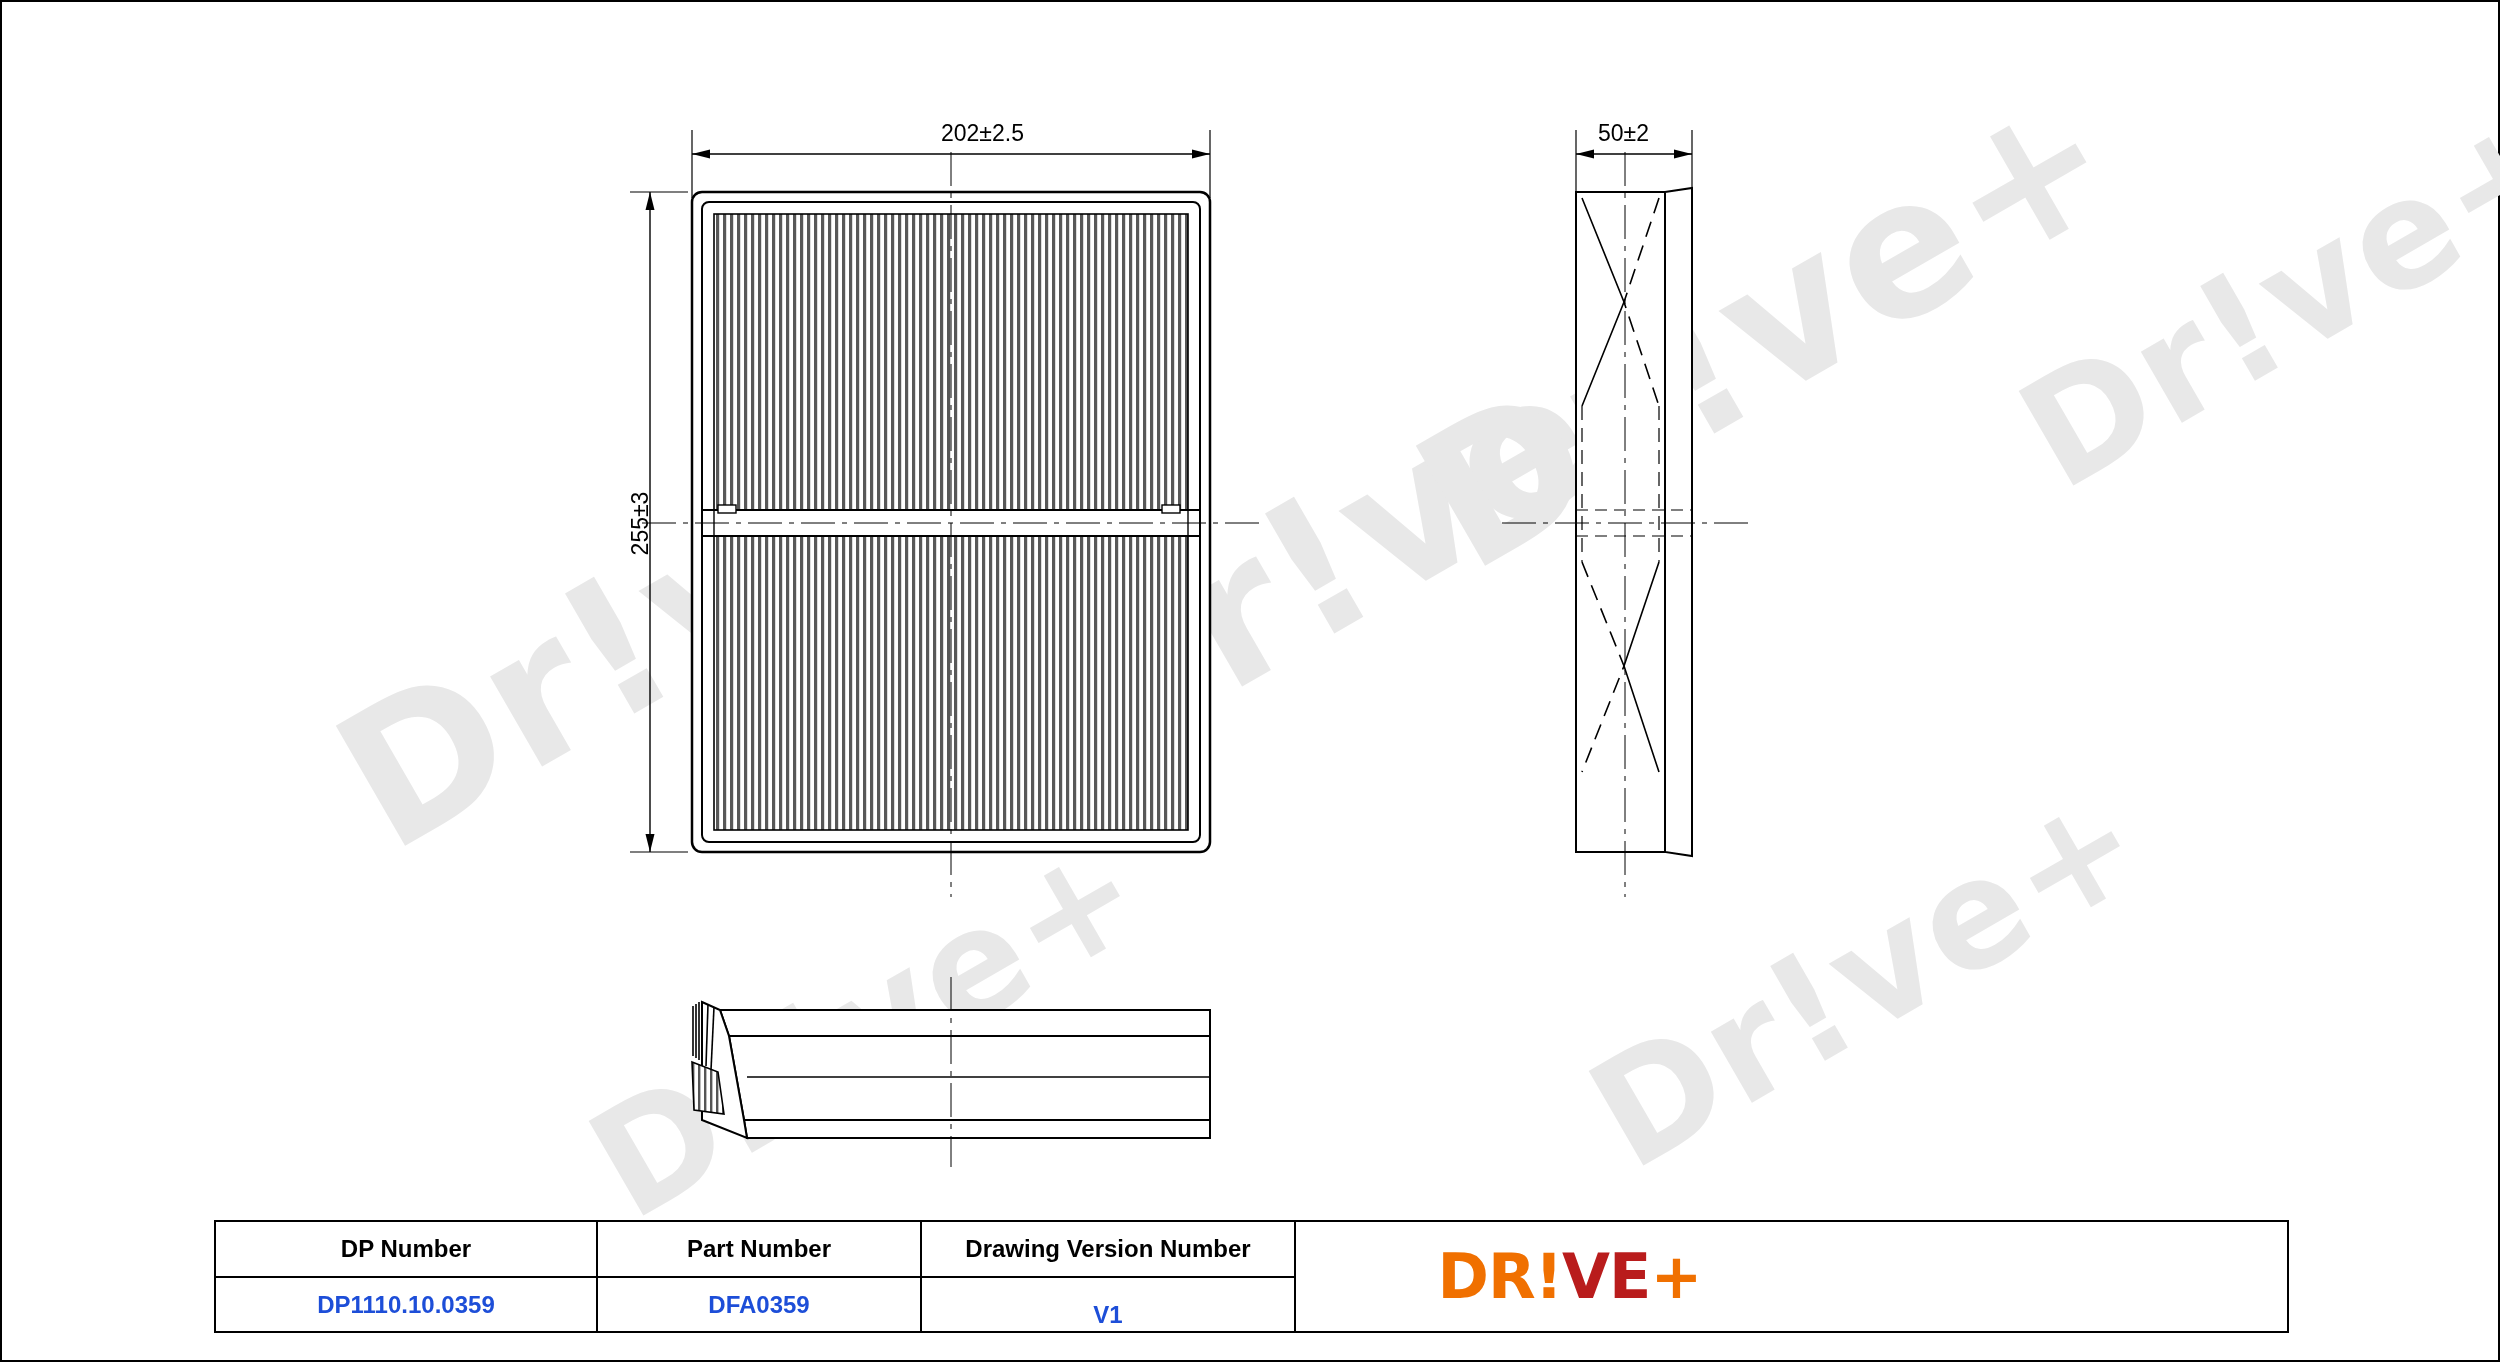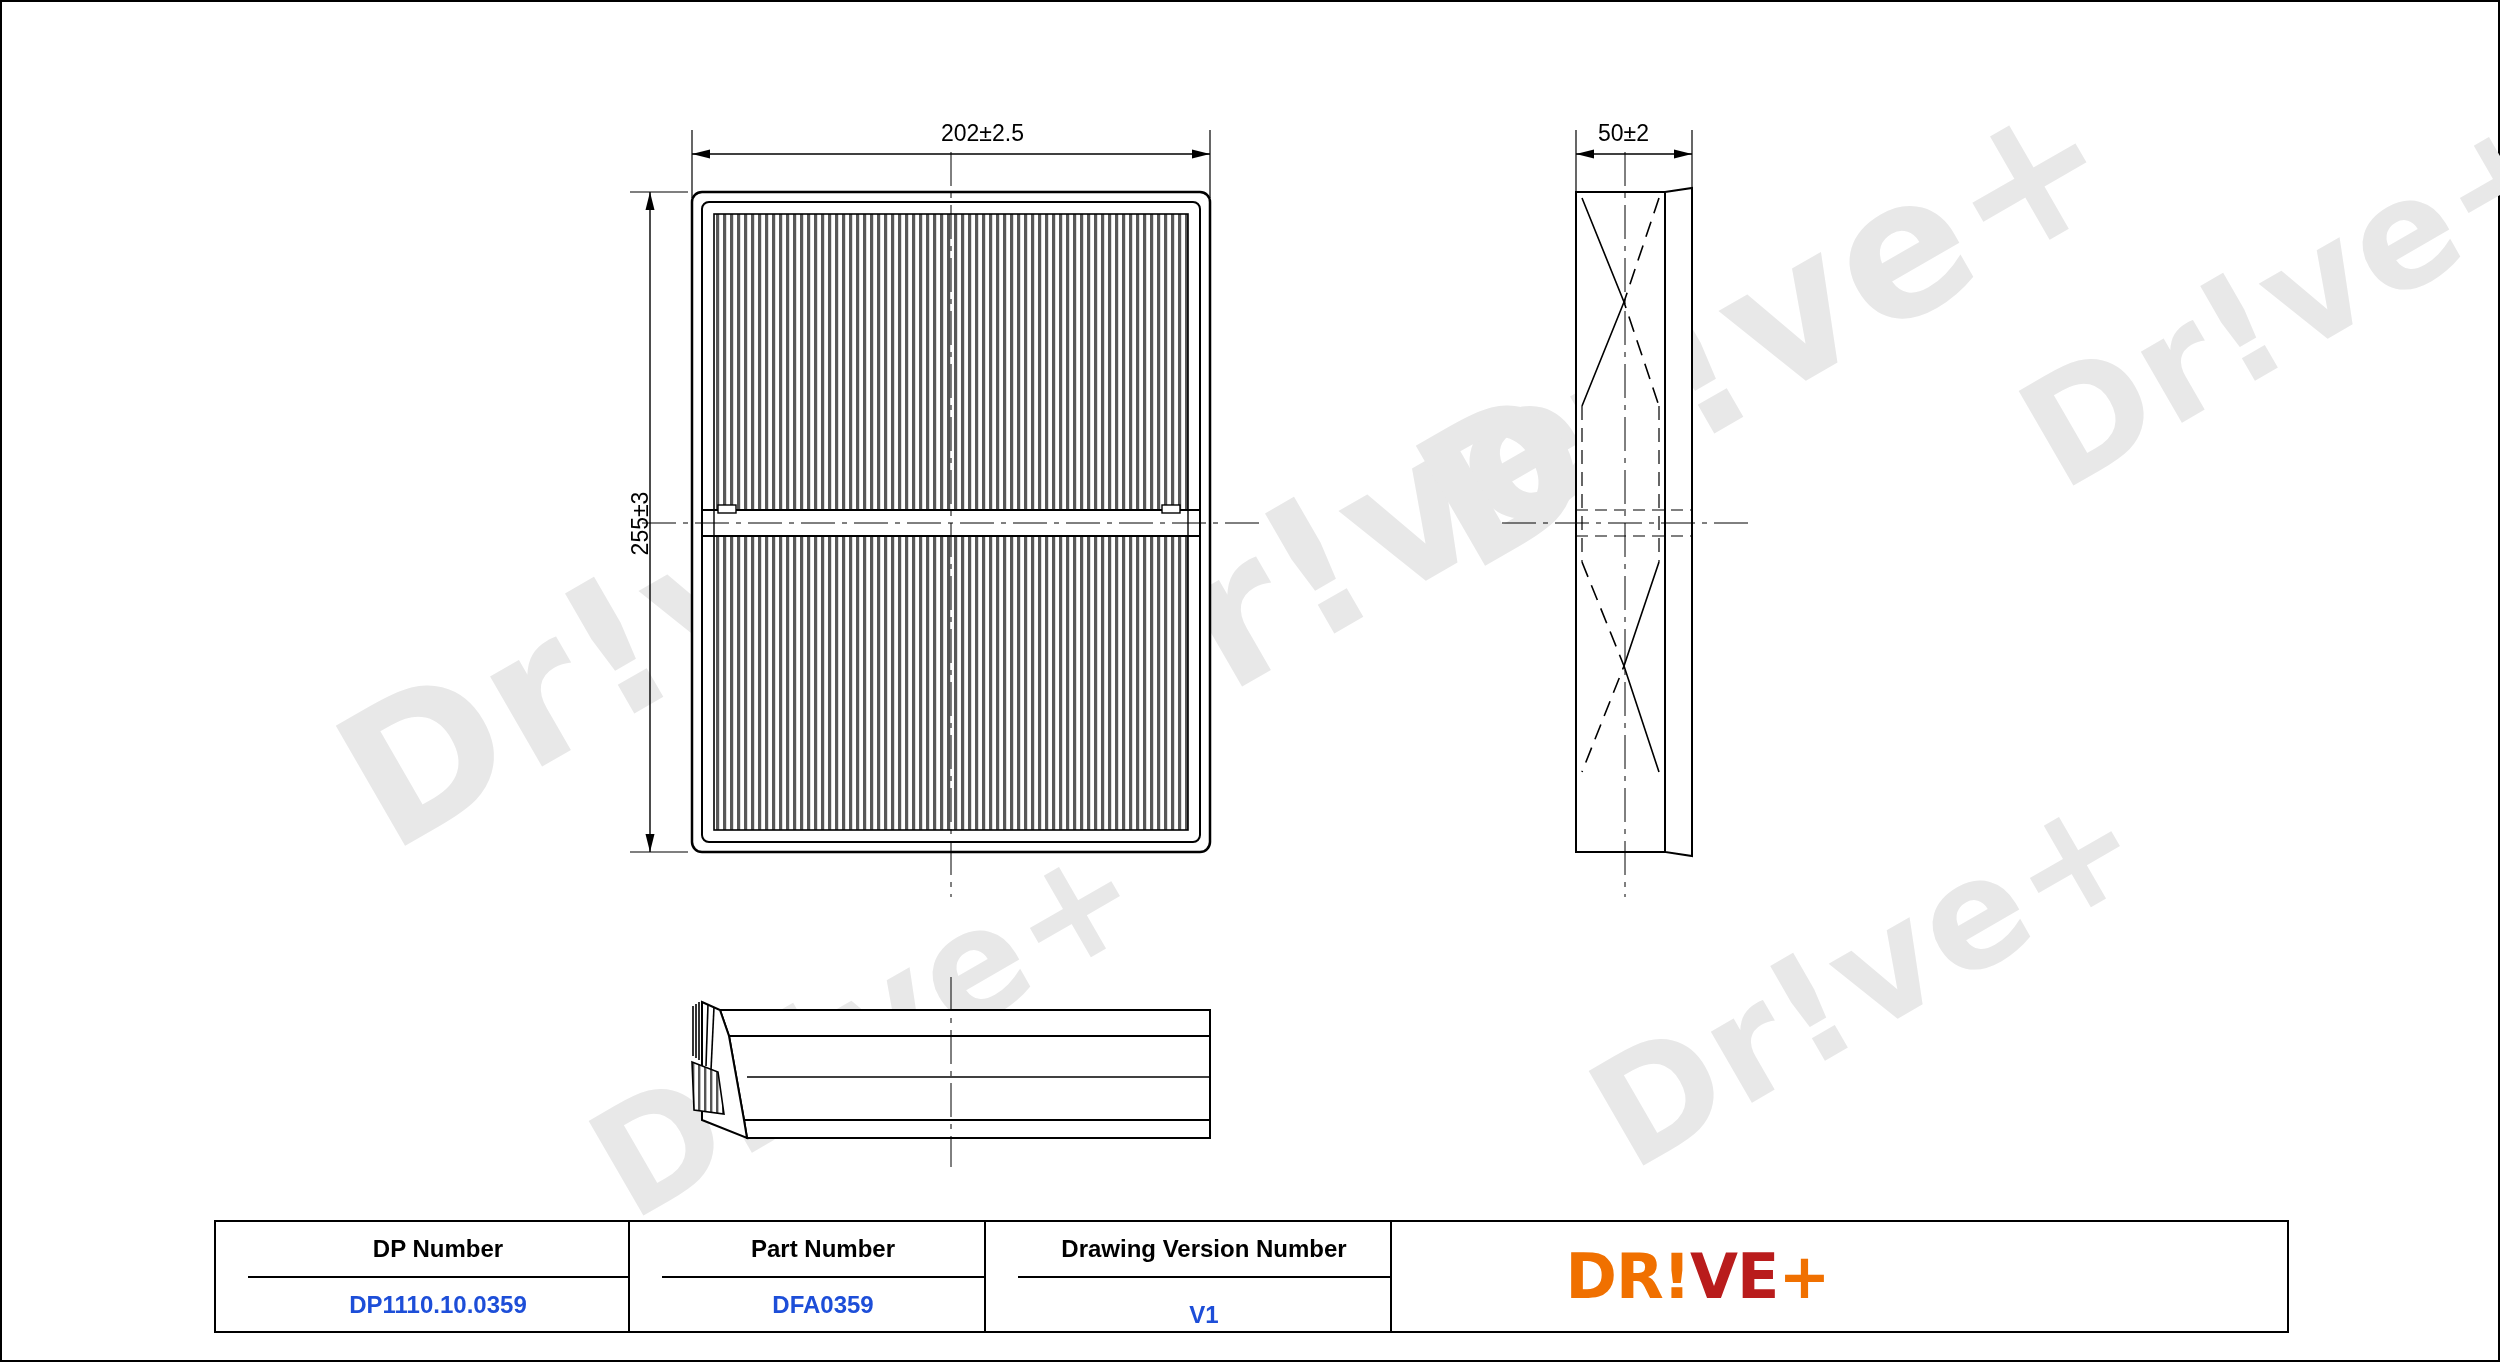--- a/index.html
+++ b/index.html
@@ -52,21 +52,20 @@
     border: 2px solid #000;
     box-sizing: border-box;
     display: flex;
     background: #fff;
   }
   .tb-col {
     display: flex;
     flex-direction: column;
     border-right: 2px solid #000;
     box-sizing: border-box;
-    margin-left: 32px;
   }
   .tb-col:last-child { border-right: none; }
   .tb-head {
     height: 56px;
     display: flex;
     align-items: center;
     justify-content: center;
     border-bottom: 2px solid #000;
     font-size: 24px;
     font-weight: 700;

